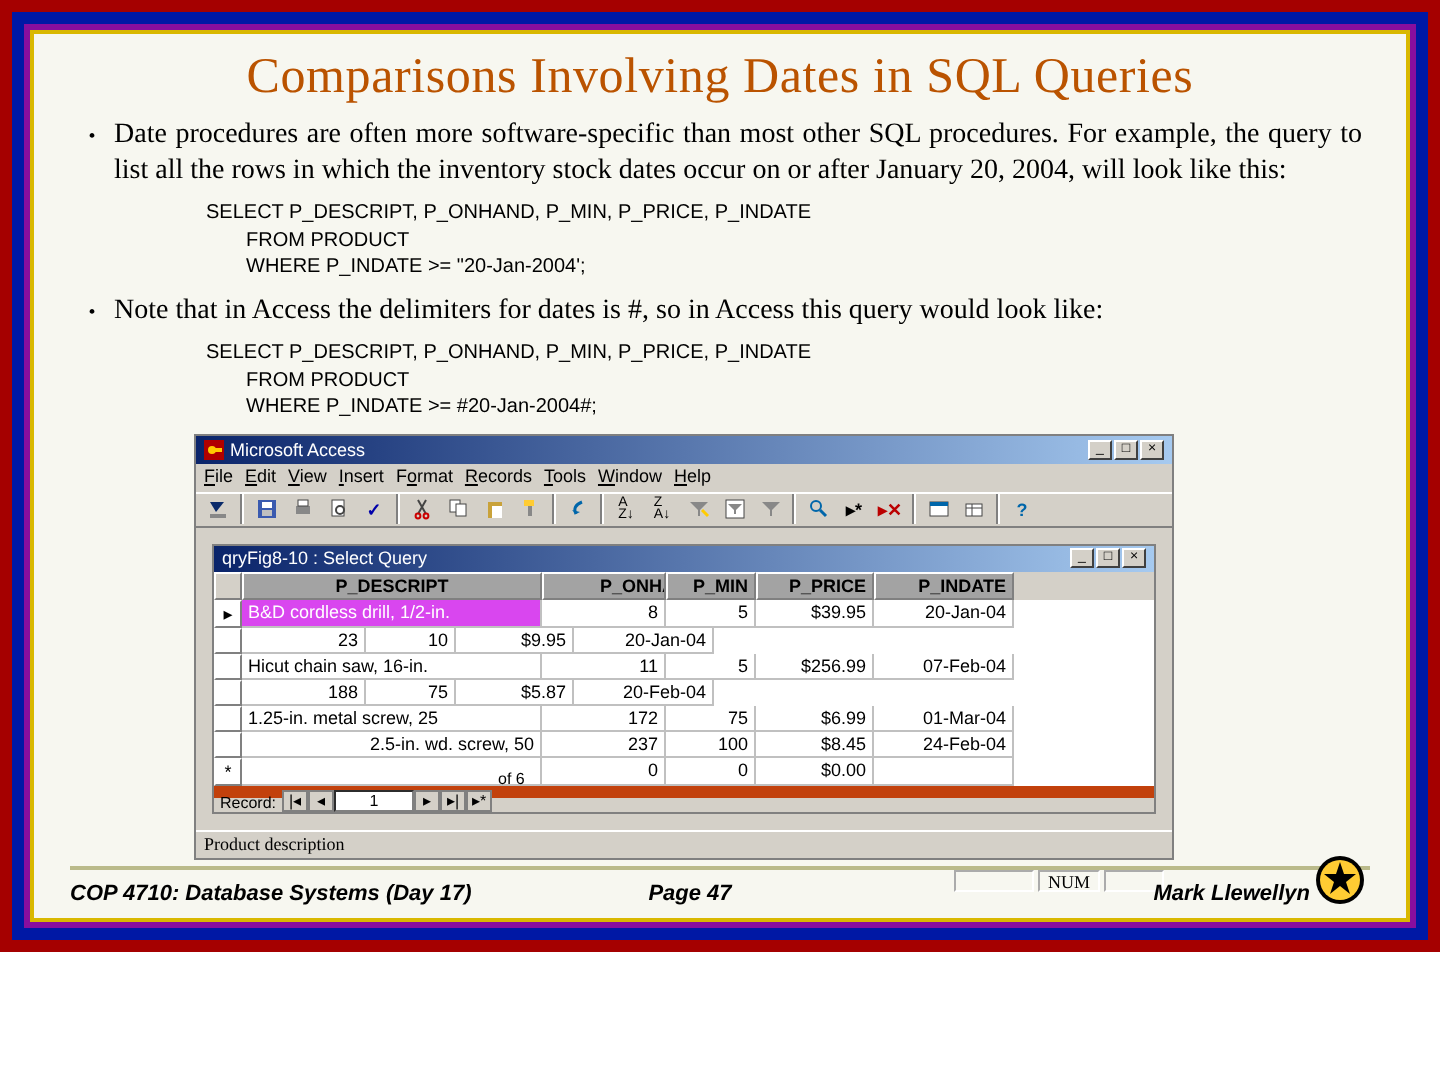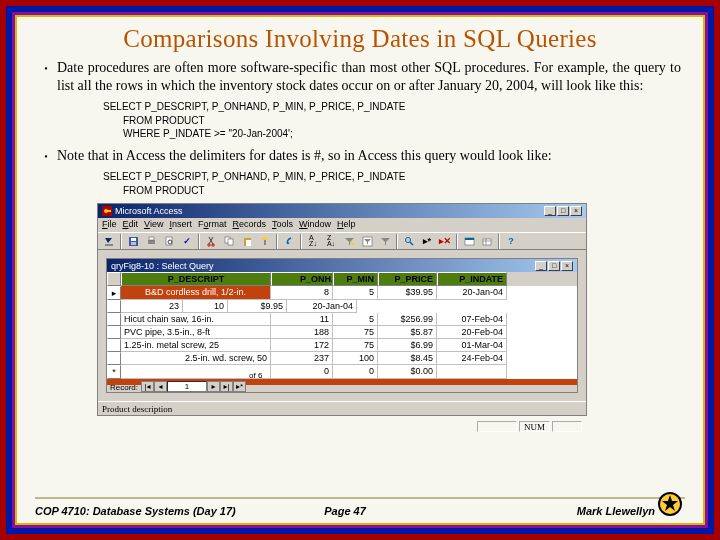--- a/index.html
+++ b/index.html
@@ -1,17 +1,17 @@
 <!DOCTYPE html>
 <html><head>
 <meta charset="utf-8">
 <style>
   * { box-sizing: border-box; margin: 0; padding: 0; }
   body { width: 720px; height: 540px; font-family: "Times New Roman", serif; background: #fff; }
-  .border1 { width: 720px; height: 540px; background: #a50000; padding: 6px; }
+  .border1 { width: 720px; height: 476px; background: #a50000; padding: 6px; }
   .border2 { width: 100%; height: 100%; background: #0018a5; padding: 6px; }
   .border3 { width: 100%; height: 100%; background: #880e9e; padding: 3px; }
   .border4 { width: 100%; height: 100%; background: #d9b800; padding: 2px; }
   .page { width: 100%; height: 100%; background: #f7f7f0; position: relative; padding: 6px 18px 0; }
   .title { color: #ba5300; font-size: 25px; font-weight: 400; text-align: center; margin: 2px 0 6px; letter-spacing: 0.3px; }
   .bullet-block { display: flex; margin: 4px 0 2px; }
   .dot { font-size: 10px; width: 22px; text-align: center; padding-top: 4px; }
   .bullet-text { font-size: 14px; text-align: justify; line-height: 1.25; flex: 1; padding-right: 4px; }
   .codeblk { font-family: Arial, sans-serif; font-size: 10px; margin: 6px 0 6px 68px; line-height: 1.35; }
   .codeblk .ind { margin-left: 20px; }
@@ -26,21 +26,21 @@
   .toolbar { height: 18px; border-top: 1px solid #fff; border-bottom: 1px solid #808080; display: flex; align-items: center; padding: 0 3px; gap: 2px; }
   .tbtn { width: 16px; height: 15px; border: 1px solid #d4d0c8; display: flex; align-items: center; justify-content: center; font-size: 9px; }
   .tbtn svg { width: 11px; height: 11px; }
   .tsep { width: 1px; height: 15px; border-left: 1px solid #808080; border-right: 1px solid #fff; margin: 0 1px; }
   .inner-win { margin: 8px; border: 1px solid #808080; background: #d4d0c8; }
   .inner-title { height: 13px; background: linear-gradient(90deg,#0a246a,#a6caf0); color: #fff; padding: 1px 4px; display: flex; align-items: center; }
   .inner-title .spacer { flex: 1; }
   .grid { background: #fff; font-size: 9px; }
   .gridhdr { display: flex; background: #d4d0c8; }
   .gcell { border: 1px solid #808080; border-top-color: #fff; border-left-color: #fff; padding: 1px 3px; overflow: hidden; white-space: nowrap; }
-  .ghdr { background: #4d7c0f; font-weight: bold; text-align: center; }
+  .ghdr { background: #a3a3a3; font-weight: bold; text-align: center; }
   .rowsel { width: 14px; background: #d4d0c8; text-align: center; }
   .c1 { width: 150px; }
   .c2 { width: 62px; text-align: right; padding-left: 28px; }
   .c3 { width: 45px; text-align: right; }
   .c4 { width: 59px; text-align: right; }
   .c5 { width: 70px; text-align: right; }
   .gridrow { display: flex; }
   .gridrow .gcell { border: 1px solid #c0c0c0; border-top: none; border-left: none; background: #fff; }
   .gridrow .rowsel { border: 1px solid #808080; border-top-color: #fff; border-left-color: #fff; }
   .navbar { height: 13px; display: flex; align-items: flex-end; font-size: 8px; border-top: 6px solid #c2410c; }
@@ -78,20 +78,21 @@
   </div>
 
   <div class="bullet-block">
     <div class="dot">•</div>
     <div class="bullet-text">Note that in Access the delimiters for dates is #, so in Access this query would look like:</div>
   </div>
 
   <div class="codeblk">
     <div>SELECT  P_DESCRIPT, P_ONHAND, P_MIN, P_PRICE, P_INDATE</div>
     <div class="ind">FROM PRODUCT</div>
+    <div class="ind">WHERE P_INDATE &gt;= #20-Jan-2004#;</div>
   </div>
 
   <div class="access-win">
     <div class="titlebar">
       <span class="icon"><svg viewBox="0 0 10 10">
                     <rect x="0" y="0" width="10" height="10" fill="#b00000"></rect>
                     <circle cx="4" cy="5" r="2" fill="#ffcc00"></circle>
                     <rect x="5" y="4" width="4" height="2" fill="#ffcc00"></rect>
                   </svg></span>
       <span>Microsoft Access</span>
@@ -236,21 +237,21 @@
         <div class="gridhdr">
           <div class="gcell ghdr rowsel"></div>
           <div class="gcell ghdr c1">P_DESCRIPT</div>
           <div class="gcell ghdr c2">P_ONHAND</div>
           <div class="gcell ghdr c3">P_MIN</div>
           <div class="gcell ghdr c4">P_PRICE</div>
           <div class="gcell ghdr c5">P_INDATE</div>
         </div>
         <div class="gridrow">
                     <div class="gcell rowsel">▸</div>
-                    <div class="gcell c1" style="text-align:center;background:#c2410c;color:#fff">B&amp;D cordless drill, 1/2-in.</div>
+                    <div class="gcell c1" style="text-align:left;background:#d946ef;color:#fff">B&amp;D cordless drill, 1/2-in.</div>
                     <div class="gcell c2">8</div>
                     <div class="gcell c3">5</div>
                     <div class="gcell c4">$39.95</div>
                     <div class="gcell c5">20-Jan-04</div>
                   </div>
         <div class="gridrow">
                     <div class="gcell rowsel"></div>
                     <div class="gcell c2">23</div>
                     <div class="gcell c3">10</div>
                     <div class="gcell c4">$9.95</div>
@@ -259,21 +260,20 @@
         <div class="gridrow">
                     <div class="gcell rowsel"></div>
                     <div class="gcell c1" style="text-align:left">Hicut chain saw, 16-in.</div>
                     <div class="gcell c2">11</div>
                     <div class="gcell c3">5</div>
                     <div class="gcell c4">$256.99</div>
                     <div class="gcell c5">07-Feb-04</div>
                   </div>
         <div class="gridrow">
                     <div class="gcell rowsel"></div>
-                    <div class="gcell c1" style="text-align:left">PVC pipe, 3.5-in., 8-ft</div>
                     <div class="gcell c2">188</div>
                     <div class="gcell c3">75</div>
                     <div class="gcell c4">$5.87</div>
                     <div class="gcell c5">20-Feb-04</div>
                   </div>
         <div class="gridrow">
                     <div class="gcell rowsel"></div>
                     <div class="gcell c1" style="text-align:left">1.25-in. metal screw, 25</div>
                     <div class="gcell c2">172</div>
                     <div class="gcell c3">75</div>

